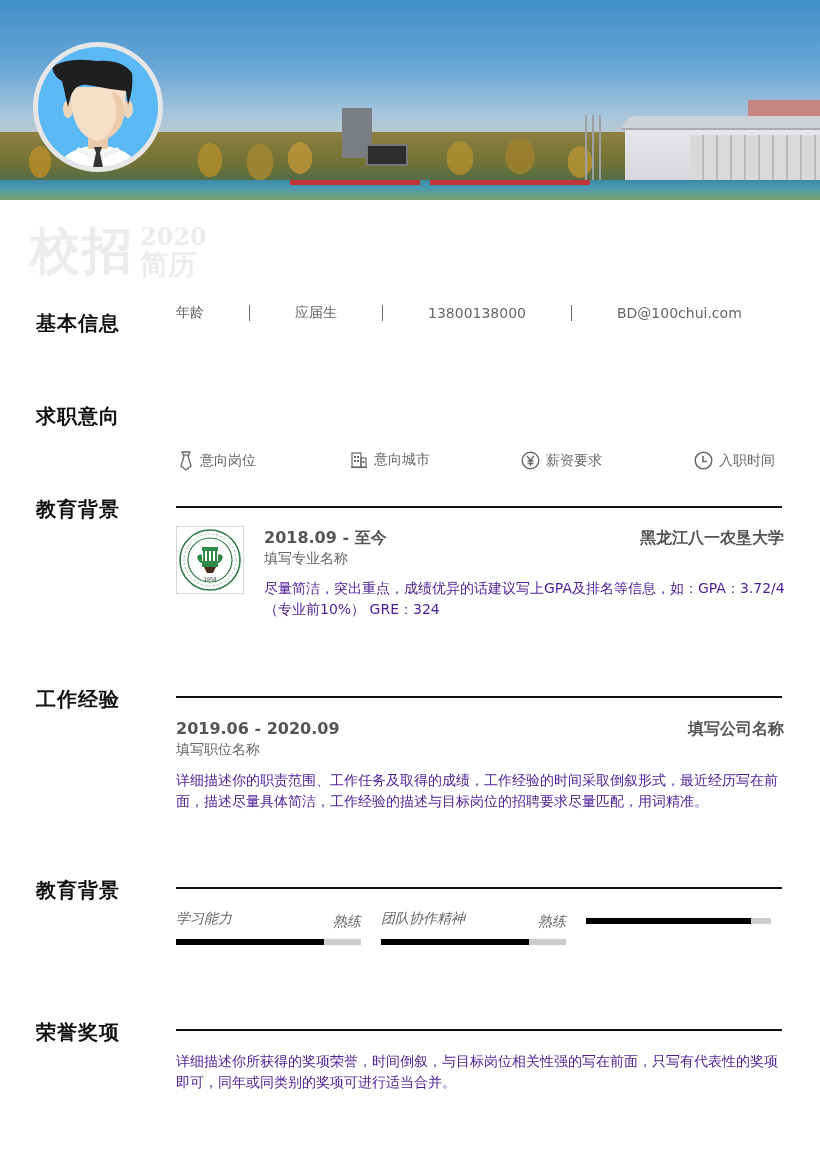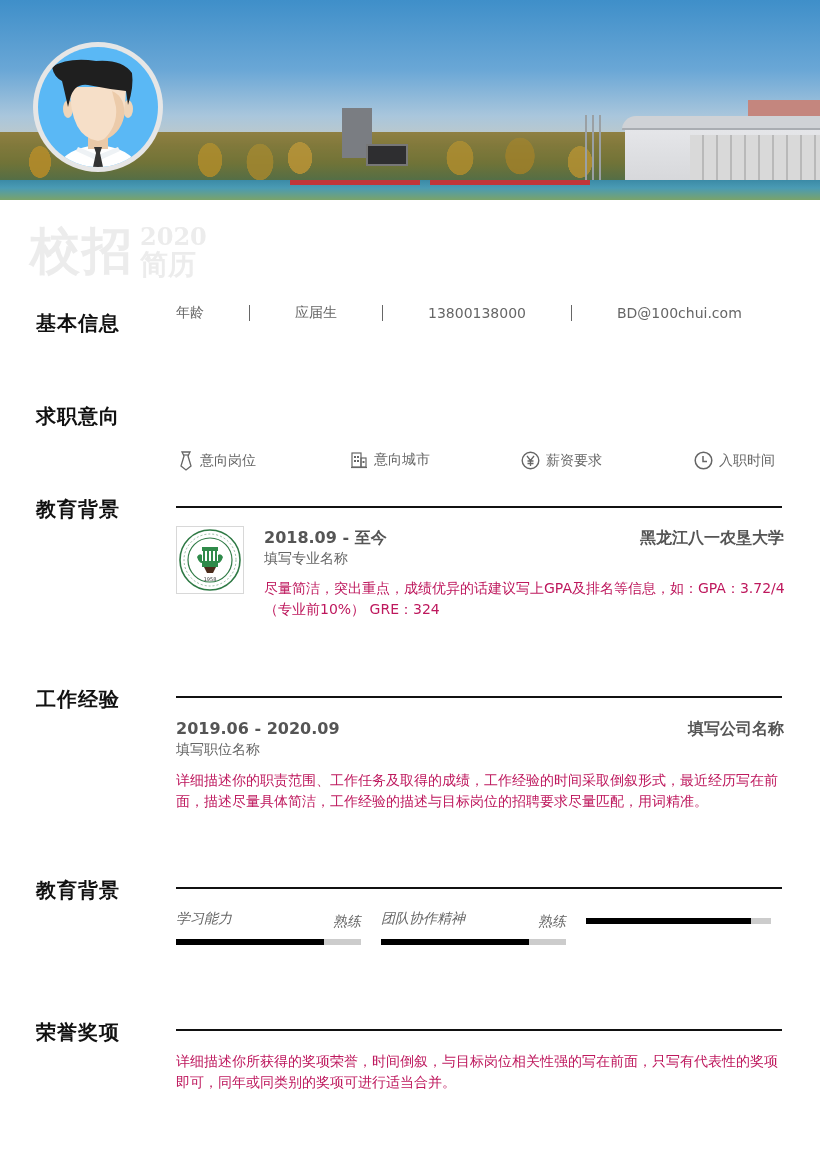--- a/index.html
+++ b/index.html
@@ -84,21 +84,21 @@
     .basic { position: absolute; left: 176px; top: 304px; font-size: 14px; color: #666; display: flex; align-items: center; gap: 20px; }
     .basic .item { white-space: nowrap; }
     .basic .sep { width: 1px; height: 16px; background: #666; margin: 0 25px 0 25px; }
 
     .intent { position: absolute; top: 403px; font-size: 14px; color: #666; display: flex; align-items: center; white-space: nowrap; margin-top: 48px; }
     .intent svg { margin-right: 6px; }
 
     .row { position: absolute; display: flex; justify-content: space-between; }
     .bold-dark { font-weight: bold; color: #555; font-size: 16px; }
     .text { font-size: 14px; color: #666; line-height: 21px; }
-    .desc { font-size: 14px; color: #be185d; line-height: 21px; }
+    .desc { font-size: 14px; color: #4c1d95; line-height: 21px; }
 
     .school-logo {
       position: absolute; left: 176px; top: 526px; width: 68px; height: 68px; border: 1px solid #d8d8d8; background: #fff;
     }
 
     .skill { position: absolute; top: 910px; width: 185px; }
     .skill .lbl { display: flex; justify-content: space-between; font-size: 14px; color: #666; font-style: italic; }
     .skill .lbl .lvl { margin-top: 3px; text-align: right; }
     .skill .bar { margin-top: 8px; height: 6px; background: #cccccc; position: relative; }
     .skill .bar .fill { position: absolute; left: 0; top: 0; height: 6px; background: #000; }

